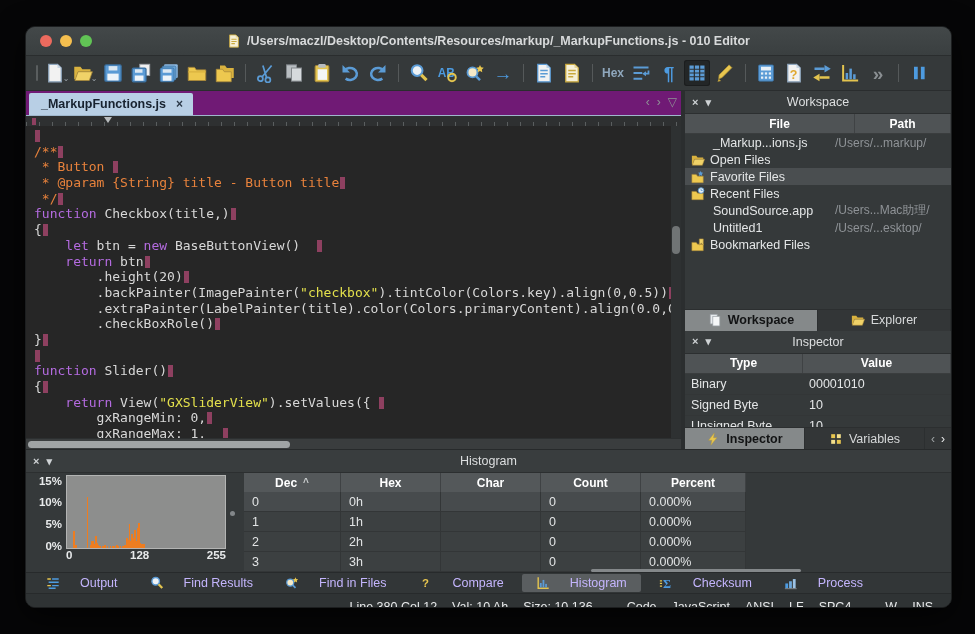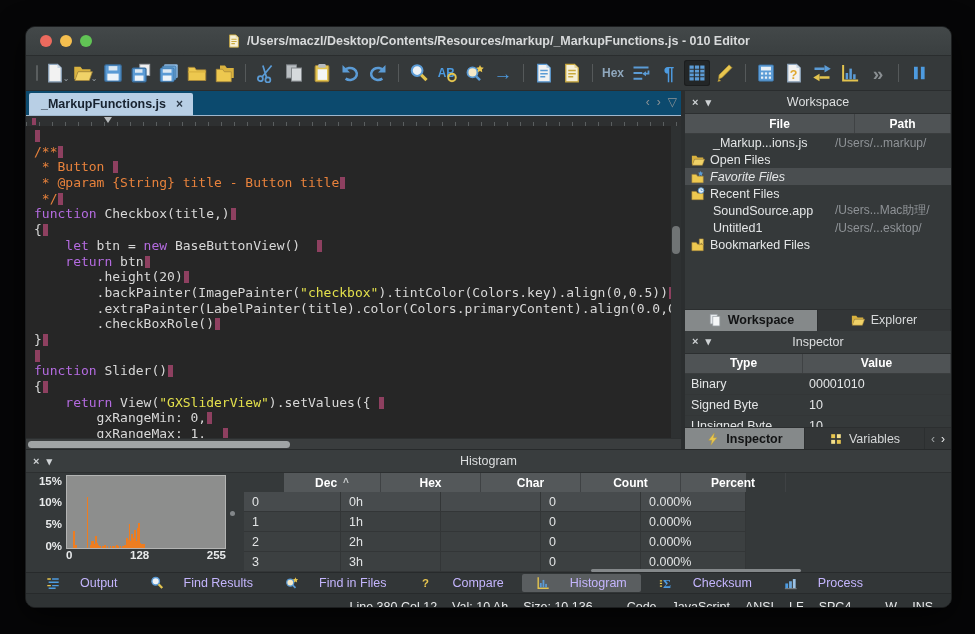--- a/index.html
+++ b/index.html
@@ -25,21 +25,21 @@
   .tbtn .ic{width:20px;height:20px;}
   .tsep{width:1px;height:18px;background:#55595a;margin:0 5px;}
   .thandle{width:2px;height:16px;background:#5a5e5f;margin:0 4px;border-radius:1px;}
   .glyph{font-weight:bold;font-size:15px;line-height:1;}
   .glyph.big{font-size:19px;}
   .glyph.hexword{font-size:12px;font-weight:bold;letter-spacing:0;}
   .chev{color:#9aa2a8;font-size:8px;margin-left:-2px;align-self:flex-end;margin-bottom:3px;}
   
   .main{flex:0 0 358px;display:flex;min-height:0;}
   .editor-col{width:655px;flex:0 0 655px;display:flex;flex-direction:column;background:#262626;}
-  .tabstrip{height:24px;flex:0 0 24px;background:#0c4a6e;display:flex;align-items:flex-end;position:relative;}
+  .tabstrip{height:24px;flex:0 0 24px;background:#701a75;display:flex;align-items:flex-end;position:relative;}
   .tab{height:22px;background:#b8cfe5;color:#17222f;font-weight:bold;font-size:12.5px;
        display:flex;align-items:center;gap:10px;padding:0 10px 0 12px;border-radius:2px 2px 0 0;margin-left:3px;}
   .tab .close{font-weight:bold;color:#2c3a49;font-size:12px;}
   .tab-nav{position:absolute;right:4px;top:4px;display:flex;gap:7px;color:#8f9496;font-size:12px;align-items:center;}
   .ruler{height:10px;flex:0 0 10px;background:#2e3031;border-top:1px solid #9fb7cd;position:relative;
      background-image:repeating-linear-gradient(90deg,#5a5e5f 0 1px,transparent 1px 13px);
      background-size:100% 4px;background-position:0 bottom;background-repeat:no-repeat;}
   .ruler .cursor-tick{position:absolute;left:6px;top:2px;width:4px;height:7px;background:#8e4060;}
   .ruler .col-marker{position:absolute;left:78px;top:1px;width:0;height:0;
      border-left:4px solid transparent;border-right:4px solid transparent;border-top:6px solid #b9bdbf;}
@@ -87,21 +87,21 @@
   .histo-body{flex:1;display:flex;padding-left:8px;position:relative;}
   .chartbox{width:200px;flex:0 0 200px;position:relative;font-size:11.5px;color:#e8eaeb;}
   .ylabels{position:absolute;left:0;top:0;width:30px;height:74px;}
   .ylabels span{position:absolute;right:2px;font-weight:bold;}
   .plot{position:absolute;left:32px;top:2px;width:158px;height:72px;background:#8d8e8d;
         border:1px solid #b3b4b3;}
   .bar{position:absolute;bottom:0;width:1.6px;background:#ed7d21;}
   .xlabels{position:absolute;left:32px;top:76px;width:160px;display:flex;justify-content:space-between;font-weight:bold;}
   .split-dot{position:absolute;left:204px;top:38px;width:5px;height:5px;border-radius:50%;background:#83878a;}
   .htable{margin-left:10px;width:502px;font-size:12.5px;color:#e2e4e5;}
-  .ht-head{display:grid;grid-template-columns:97px 100px 100px 100px 105px;background:#54585a;height:19px;margin-left:40px;}
+  .ht-head{display:grid;grid-template-columns:97px 100px 100px 100px 105px;background:#54585a;height:19px;}
   .ht-head>div{display:flex;align-items:center;justify-content:center;gap:6px;font-weight:bold;color:#fff;
                font-size:12px;border-right:1px solid #3f4244;}
   .ht-row{display:grid;grid-template-columns:97px 100px 100px 100px 105px;height:20px;background:#3c4041;}
   .ht-row.sel{background:#474b4d;}
   .ht-row>div{display:flex;align-items:center;padding-left:8px;border-right:1px solid #333637;border-bottom:1px solid #333637;}
   .sortc{color:#c9cdce;font-size:10px;}
   .histo-scroll{position:absolute;left:565px;bottom:0;width:210px;height:3px;background:#84888a;border-radius:2px;}
   
   .btabs{flex:0 0 20px;background:#33373
 
@@ -520,21 +520,21 @@
           <div class="tree-row">
             <div class="tree-cell" style="padding-left: 6px;">
               <svg class="ic">
                 <use href="#sym-folder-open"></use>
               </svg>
               <span>Open Files</span>
             </div>
             <div class="tree-path"></div>
           </div>
           <div class="tree-row sel">
-            <div class="tree-cell" style="padding-left: 6px; font-style: italic;">
+            <div class="tree-cell" style="padding-left: 6px;">
               <svg class="ic">
                 <use href="#sym-folder-star"></use>
               </svg>
               <span>Favorite Files</span>
             </div>
             <div class="tree-path"></div>
           </div>
           <div class="tree-row">
             <div class="tree-cell" style="padding-left: 6px;">
               <svg class="ic">

